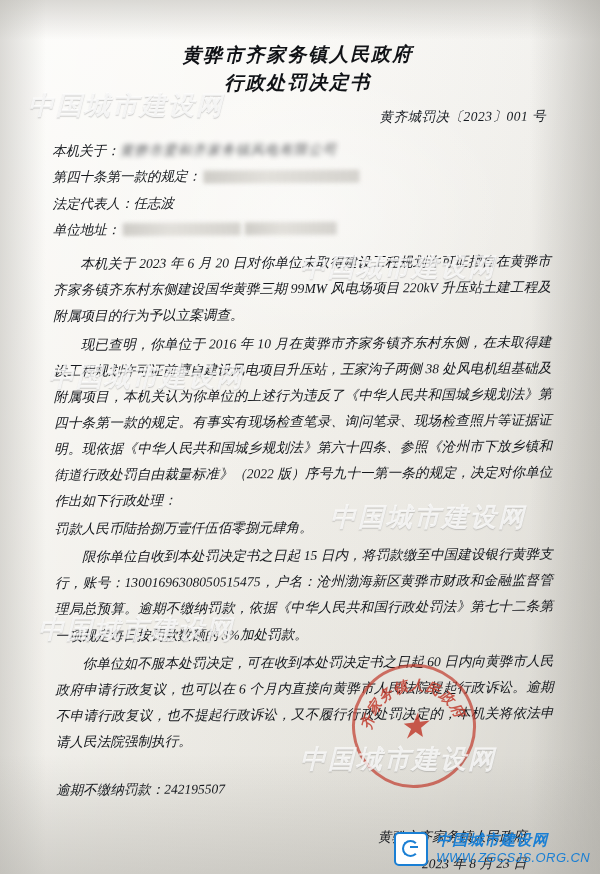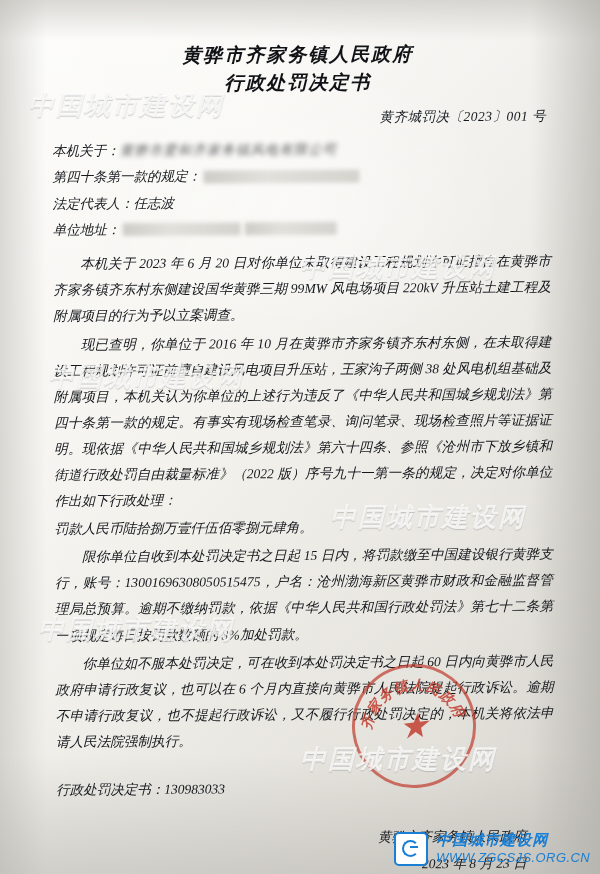--- a/index.html
+++ b/index.html
@@ -293,21 +293,21 @@
 
     <div class="body">
       <p>本机关于 2023 年 6 月 20 日对你单位未取得建设工程规划许可证擅自在黄骅市齐家务镇齐东村东侧建设国华黄骅三期 99MW 风电场项目 220kV 升压站土建工程及附属项目的行为予以立案调查。</p>
       <p>现已查明，你单位于 2016 年 10 月在黄骅市齐家务镇齐东村东侧，在未取得建设工程规划许可证前擅自建设风电项目升压站，王家沟子两侧 38 处风电机组基础及附属项目，本机关认为你单位的上述行为违反了《中华人民共和国城乡规划法》第四十条第一款的规定。有事实有现场检查笔录、询问笔录、现场检查照片等证据证明。现依据《中华人民共和国城乡规划法》第六十四条、参照《沧州市下放乡镇和街道行政处罚自由裁量标准》（2022 版）序号九十一第一条的规定，决定对你单位作出如下行政处理：</p>
       <p class="noindent">罚款人民币陆拾捌万壹仟伍佰零捌元肆角。</p>
       <p>限你单位自收到本处罚决定书之日起 15 日内，将罚款缴至中国建设银行黄骅支行，账号：13001696308050515475，户名：沧州渤海新区黄骅市财政和金融监督管理局总预算。逾期不缴纳罚款，依据《中华人民共和国行政处罚法》第七十二条第一项规定每日按罚款数额的 3%加处罚款。</p>
       <p>你单位如不服本处罚决定，可在收到本处罚决定书之日起 60 日内向黄骅市人民政府申请行政复议，也可以在 6 个月内直接向黄骅市人民法院提起行政诉讼。逾期不申请行政复议，也不提起行政诉讼，又不履行行政处罚决定的，本机关将依法申请人民法院强制执行。</p>
     </div>
 
     <div class="permit">
-      <span>行政处罚决定书：</span><span>130983033</span>
+      <span>逾期不缴纳罚款：</span><span>242195507</span>
     </div>
 
     <div class="sign-block">
       <div>黄骅市齐家务镇人民政府</div>
       <div>2023 年 8 月 23 日</div>
     </div>
 
   </div>
 
   <div id="seal">

